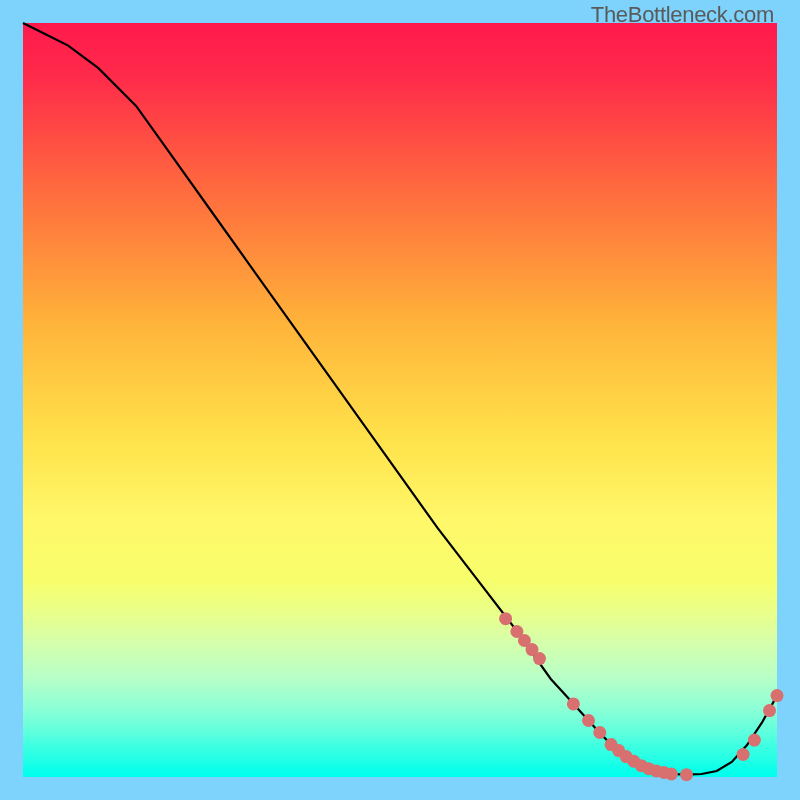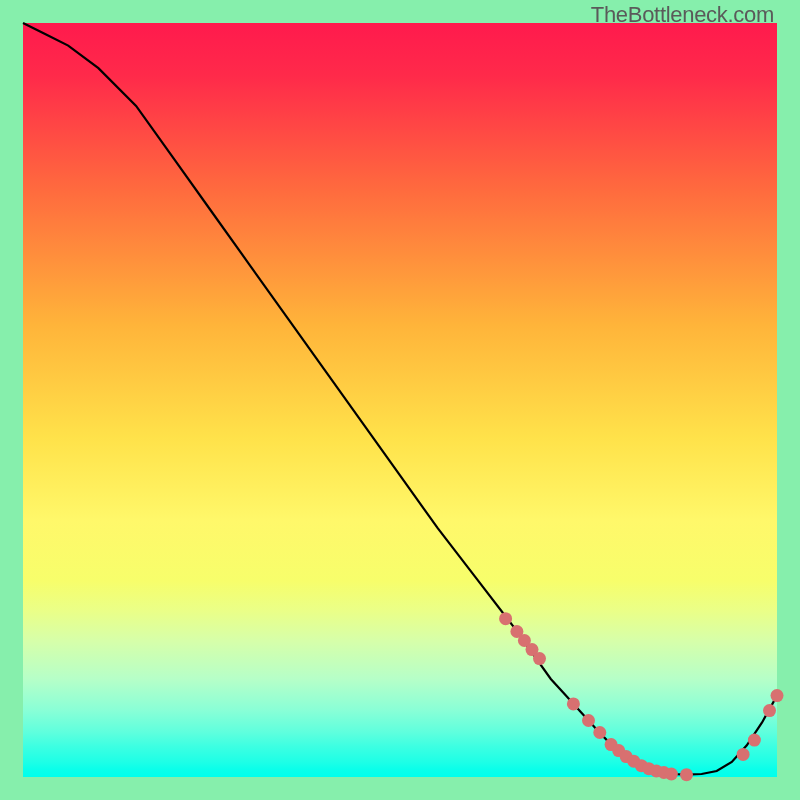--- a/index.html
+++ b/index.html
@@ -7,21 +7,21 @@
     padding: 0;
     width: 800px;
     height: 800px;
     background: #000;
     overflow: hidden;
   }
   .container {
     position: relative;
     width: 800px;
     height: 800px;
-    background: #86efac;
+    background: #7dd3fc;
   }
   .plot {
     position: absolute;
     left: 23px;
     top: 23px;
     width: 754px;
     height: 754px;
     background: linear-gradient(
       to bottom,
       #ff1a4d 0%,

